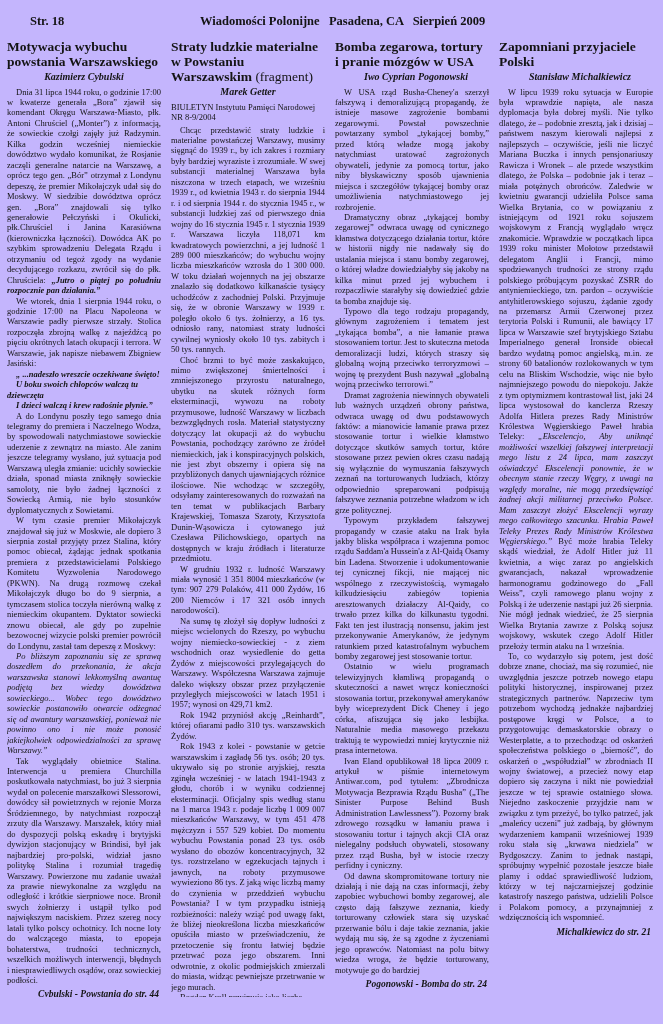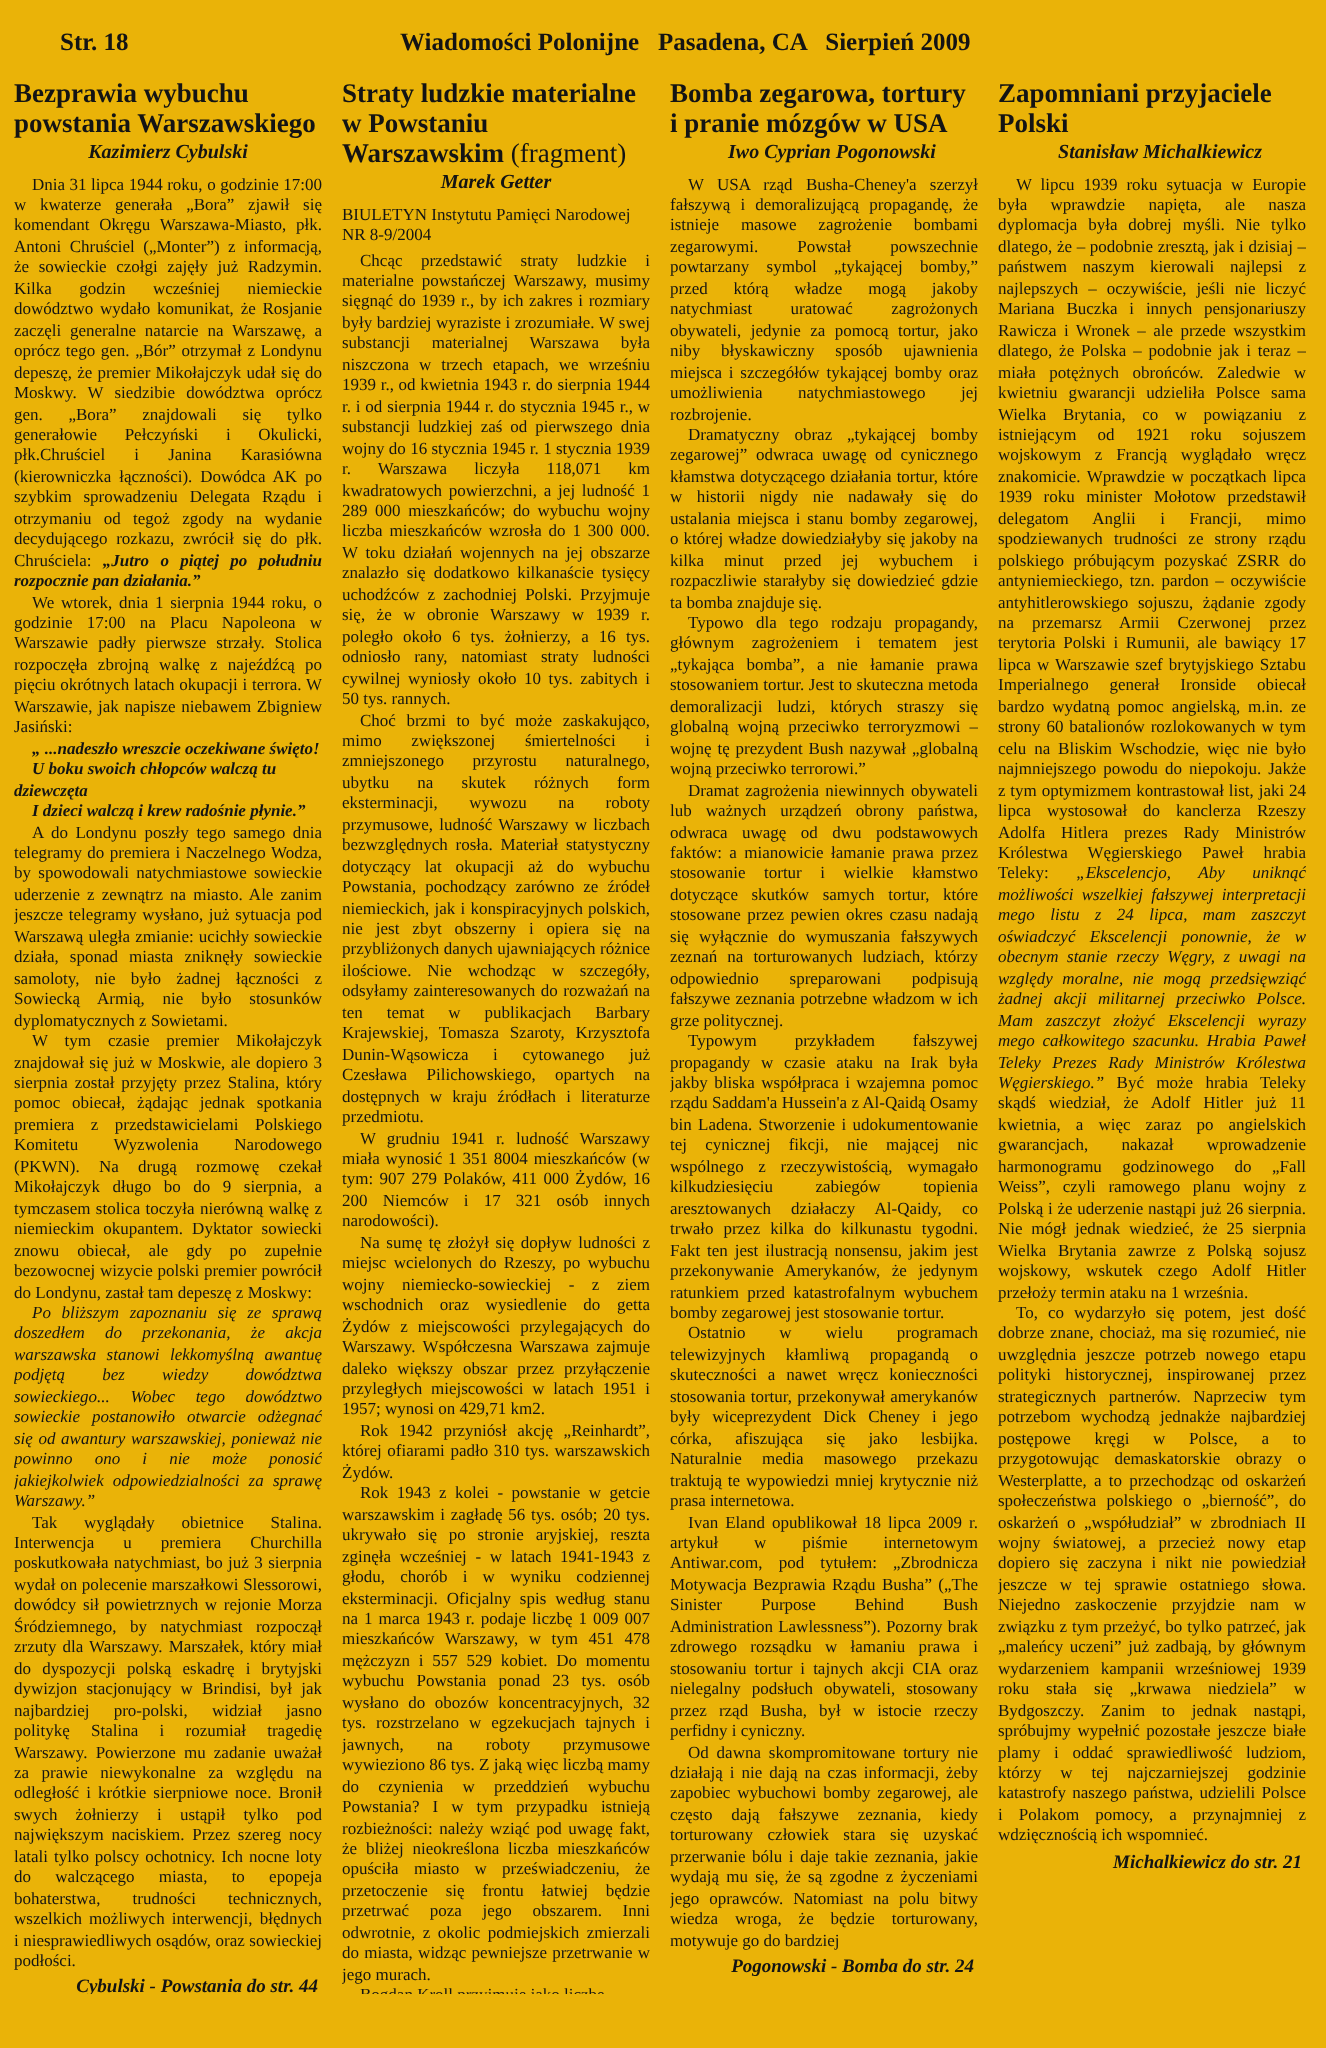--- a/index.html
+++ b/index.html
@@ -1,20 +1,20 @@
 <!DOCTYPE html>
 <html lang="pl"><head>
 <meta charset="utf-8">
 <style>
   html,body{margin:0;padding:0;background:#e8e8e8;}
   .page{
     position:relative;
     width:663px;height:1024px;
     margin:0 auto;
-    background:#eab308;
+    background:#c4b5fd;
     color:#141414;
     font-family:"Liberation Serif","DejaVu Serif",serif;
     overflow:hidden;
     box-sizing:border-box;
     padding-top:14px;
   }
   .header{
     display:flex;
     align-items:baseline;
     font-weight:bold;
@@ -74,41 +74,41 @@
 <div class="page">
 
   <div class="header">
     <span class="pageno">Str. 18</span>
     <span class="masthead">Wiadomości Polonijne   Pasadena, CA   Sierpień 2009</span>
   </div>
 
   <div class="cols">
 
     <section class="col">
-      <h2>Bezprawia wybuchu powstania Warszawskiego</h2>
+      <h2>Motywacja wybuchu powstania Warszawskiego</h2>
       <p class="byline">Kazimierz Cybulski</p>
       <p class="para"><span>Dnia 31 lipca 1944 roku, o godzinie 17:00 w kwaterze generała „Bora” zjawił się komendant Okręgu Warszawa-Miasto, płk. Antoni Chruściel („Monter”) z informacją, że sowieckie czołgi zajęły już Radzymin. Kilka godzin wcześniej niemieckie dowództwo wydało komunikat, że Rosjanie zaczęli generalne natarcie na Warszawę, a oprócz tego gen. „Bór” otrzymał z Londynu depeszę, że premier Mikołajczyk udał się do Moskwy. W siedzibie dowództwa oprócz gen. „Bora” znajdowali się tylko generałowie Pełczyński i Okulicki, płk.Chruściel i Janina Karasiówna (kierowniczka łączności). Dowódca AK po szybkim sprowadzeniu Delegata Rządu i otrzymaniu od tegoż zgody na wydanie decydującego rozkazu, zwrócił się do płk. Chruściela: </span><span class="bq">„Jutro o piątej po południu rozpocznie pan działania.”</span></p>
       <p class="para">We wtorek, dnia 1 sierpnia 1944 roku, o godzinie 17:00 na Placu Napoleona w Warszawie padły pierwsze strzały. Stolica rozpoczęła zbrojną walkę z najeźdźcą po pięciu okrótnych latach okupacji i terrora. W Warszawie, jak napisze niebawem Zbigniew Jasiński:</p>
       <p class="poem">„ ...nadeszło wreszcie oczekiwane święto!</p>
       <p class="poem">U boku swoich chłopców walczą tu dziewczęta</p>
       <p class="poem">I dzieci walczą i krew radośnie płynie.”</p>
       <p class="para">A do Londynu poszły tego samego dnia telegramy do premiera i Naczelnego Wodza, by spowodowali natychmiastowe sowieckie uderzenie z zewnątrz na miasto. Ale zanim jeszcze telegramy wysłano, już sytuacja pod Warszawą uległa zmianie: ucichły sowieckie działa, sponad miasta zniknęły sowieckie samoloty, nie było żadnej łączności z Sowiecką Armią, nie było stosunków dyplomatycznych z Sowietami.</p>
       <p class="para">W tym czasie premier Mikołajczyk znajdował się już w Moskwie, ale dopiero 3 sierpnia został przyjęty przez Stalina, który pomoc obiecał, żądając jednak spotkania premiera z przedstawicielami Polskiego Komitetu Wyzwolenia Narodowego (PKWN). Na drugą rozmowę czekał Mikołajczyk długo bo do 9 sierpnia, a tymczasem stolica toczyła nierówną walkę z niemieckim okupantem. Dyktator sowiecki znowu obiecał, ale gdy po zupełnie bezowocnej wizycie polski premier powrócił do Londynu, zastał tam depeszę z Moskwy:</p>
       <p class="para tq">Po bliższym zapoznaniu się ze sprawą doszedłem do przekonania, że akcja warszawska stanowi lekkomyślną awantuę podjętą bez wiedzy dowództwa sowieckiego... Wobec tego dowództwo sowieckie postanowiło otwarcie odżegnać się od awantury warszawskiej, ponieważ nie powinno ono i nie może ponosić jakiejkolwiek odpowiedzialności za sprawę Warszawy.”</p>
       <p class="para">Tak wyglądały obietnice Stalina. Interwencja u premiera Churchilla poskutkowała natychmiast, bo już 3 sierpnia wydał on polecenie marszałkowi Slessorowi, dowódcy sił powietrznych w rejonie Morza Śródziemnego, by natychmiast rozpoczął zrzuty dla Warszawy. Marszałek, który miał do dyspozycji polską eskadrę i brytyjski dywizjon stacjonujący w Brindisi, był jak najbardziej pro-polski, widział jasno politykę Stalina i rozumiał tragedię Warszawy. Powierzone mu zadanie uważał za prawie niewykonalne za względu na odległość i krótkie sierpniowe noce. Bronił swych żołnierzy i ustąpił tylko pod największym naciskiem. Przez szereg nocy latali tylko polscy ochotnicy. Ich nocne loty do walczącego miasta, to epopeja bohaterstwa, trudności technicznych, wszelkich możliwych interwencji, błędnych i niesprawiedliwych osądów, oraz sowieckiej podłości.</p>
       <p class="credit">Cybulski - Powstania do str. 44</p>
     </section>
 
     <section class="col">
       <h2><span>Straty ludzkie materialne w Powstaniu Warszawskim</span><span class="reg"> (fragment)</span></h2>
       <p class="byline">Marek Getter</p>
       <p class="source">BIULETYN Instytutu Pamięci Narodowej NR 8-9/2004</p>
       <p class="para">Chcąc przedstawić straty ludzkie i materialne powstańczej Warszawy, musimy sięgnąć do 1939 r., by ich zakres i rozmiary były bardziej wyraziste i zrozumiałe. W swej substancji materialnej Warszawa była niszczona w trzech etapach, we wrześniu 1939 r., od kwietnia 1943 r. do sierpnia 1944 r. i od sierpnia 1944 r. do stycznia 1945 r., w substancji ludzkiej zaś od pierwszego dnia wojny do 16 stycznia 1945 r. 1 stycznia 1939 r. Warszawa liczyła 118,071 km kwadratowych powierzchni, a jej ludność 1 289 000 mieszkańców; do wybuchu wojny liczba mieszkańców wzrosła do 1 300 000. W toku działań wojennych na jej obszarze znalazło się dodatkowo kilkanaście tysięcy uchodźców z zachodniej Polski. Przyjmuje się, że w obronie Warszawy w 1939 r. poległo około 6 tys. żołnierzy, a 16 tys. odniosło rany, natomiast straty ludności cywilnej wyniosły około 10 tys. zabitych i 50 tys. rannych.</p>
       <p class="para">Choć brzmi to być może zaskakująco, mimo zwiększonej śmiertelności i zmniejszonego przyrostu naturalnego, ubytku na skutek różnych form eksterminacji, wywozu na roboty przymusowe, ludność Warszawy w liczbach bezwzględnych rosła. Materiał statystyczny dotyczący lat okupacji aż do wybuchu Powstania, pochodzący zarówno ze źródeł niemieckich, jak i konspiracyjnych polskich, nie jest zbyt obszerny i opiera się na przybliżonych danych ujawniających różnice ilościowe. Nie wchodząc w szczegóły, odsyłamy zainteresowanych do rozważań na ten temat w publikacjach Barbary Krajewskiej, Tomasza Szaroty, Krzysztofa Dunin-Wąsowicza i cytowanego już Czesława Pilichowskiego, opartych na dostępnych w kraju źródłach i literaturze przedmiotu.</p>
-      <p class="para">W grudniu 1941 r. ludność Warszawy miała wynosić 1 351 8004 mieszkańców (w tym: 907 279 Polaków, 411 000 Żydów, 16 200 Niemców i 17 321 osób innych narodowości).</p>
+      <p class="para">W grudniu 1932 r. ludność Warszawy miała wynosić 1 351 8004 mieszkańców (w tym: 907 279 Polaków, 411 000 Żydów, 16 200 Niemców i 17 321 osób innych narodowości).</p>
       <p class="para">Na sumę tę złożył się dopływ ludności z miejsc wcielonych do Rzeszy, po wybuchu wojny niemiecko-sowieckiej - z ziem wschodnich oraz wysiedlenie do getta Żydów z miejscowości przylegających do Warszawy. Współczesna Warszawa zajmuje daleko większy obszar przez przyłączenie przyległych miejscowości w latach 1951 i 1957; wynosi on 429,71 km2.</p>
       <p class="para">Rok 1942 przyniósł akcję „Reinhardt”, której ofiarami padło 310 tys. warszawskich Żydów.</p>
       <p class="para">Rok 1943 z kolei - powstanie w getcie warszawskim i zagładę 56 tys. osób; 20 tys. ukrywało się po stronie aryjskiej, reszta zginęła wcześniej - w latach 1941-1943 z głodu, chorób i w wyniku codziennej eksterminacji. Oficjalny spis według stanu na 1 marca 1943 r. podaje liczbę 1 009 007 mieszkańców Warszawy, w tym 451 478 mężczyzn i 557 529 kobiet. Do momentu wybuchu Powstania ponad 23 tys. osób wysłano do obozów koncentracyjnych, 32 tys. rozstrzelano w egzekucjach tajnych i jawnych, na roboty przymusowe wywieziono 86 tys. Z jaką więc liczbą mamy do czynienia w przeddzień wybuchu Powstania? I w tym przypadku istnieją rozbieżności: należy wziąć pod uwagę fakt, że bliżej nieokreślona liczba mieszkańców opuściła miasto w przeświadczeniu, że przetoczenie się frontu łatwiej będzie przetrwać poza jego obszarem. Inni odwrotnie, z okolic podmiejskich zmierzali do miasta, widząc pewniejsze przetrwanie w jego murach.</p>
       <p class="para">Bogdan Kroll przyjmuje jako liczbę</p>
 
     </section>
 
     <section class="col">
       <h2>Bomba zegarowa, tortury i pranie mózgów w USA</h2>
       <p class="byline indent">Iwo Cyprian Pogonowski</p>

